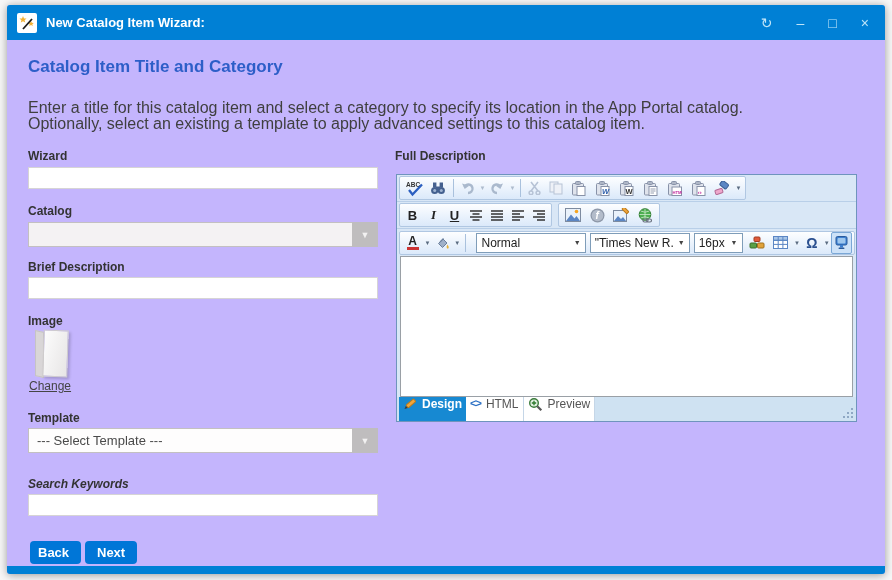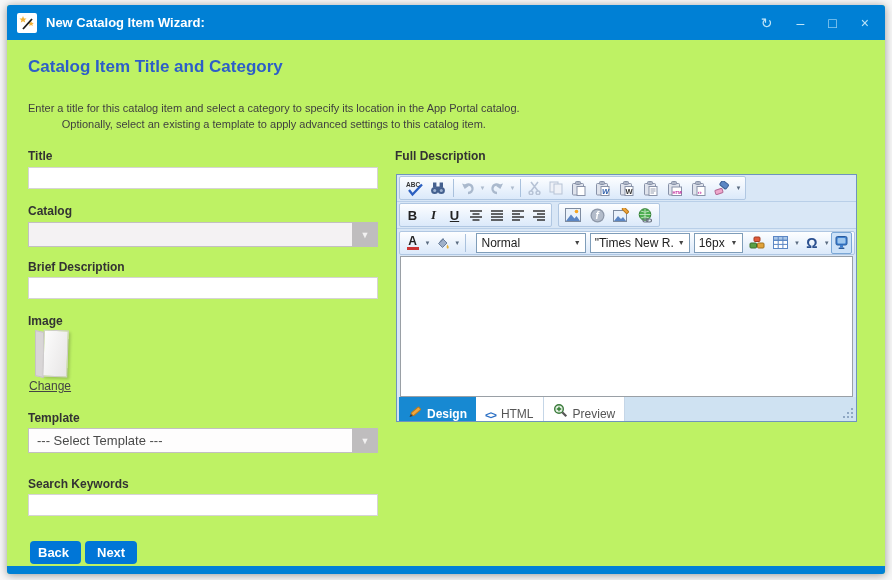--- a/index.html
+++ b/index.html
@@ -1,30 +1,30 @@
 <!DOCTYPE html>
 <html><head>
 <meta charset="utf-8">
 <style>
   * { box-sizing: border-box; margin: 0; padding: 0; }
   html,body { width:892px; height:580px; background:#f7f7f7; font-family:"Liberation Sans",sans-serif; }
-  .window { position:absolute; left:7px; top:5px; width:878px; height:569px; background:#bef264;
+  .window { position:absolute; left:7px; top:5px; width:878px; height:569px; background:#c4b5fd;
             border-radius:3px; box-shadow:0 1px 8px rgba(0,0,0,.38); overflow:hidden; }
   
   .titlebar { height:35px; background:#0080D5; display:flex; align-items:center; }
   .win-icon { width:20px; height:20px; margin-left:10px; background:#fff; border-radius:2px;
               display:flex; align-items:center; justify-content:center; }
   .win-title { color:#fff; font-weight:bold; font-size:13px; margin-left:9px; }
   .controls { margin-left:auto; margin-right:16px; display:flex; gap:24px; }
   .ctrl { color:#BFE4F8; font-size:14px; line-height:14px; cursor:default; }
   
   .bottombar { position:absolute; left:0; right:0; bottom:0; height:8px; background:#0080D5; }
   
   .heading { position:absolute; left:21px; top:52px; font-size:17px; font-weight:bold; color:#2D5EC8; }
-  .desc { position:absolute; left:21px; top:95px; font-size:11px; color:#3f3f3f; line-height:16px;text-align:center; }
+  .desc { position:absolute; left:21px; top:95px; font-size:16px; color:#3f3f3f; line-height:16px; }
   .lbl { position:absolute; font-size:12px; font-weight:bold; color:#333; }
   
   .inp { position:absolute; width:350px; height:22px; border:1px solid #d6d4d5; background:#fff;
          font-family:"Liberation Sans",sans-serif; font-size:12px; padding:0 5px; outline:none; }
   .combo { position:absolute; width:350px; height:25px; display:flex; }
   .combo-field { flex:1; border:1px solid #c3c0c1; border-right:none; display:flex; align-items:center;
                  padding:0 8px; font-size:13px; color:#4a4a4a; }
   .combo-field.disabled { background:#f4f2f3; }
   .combo-field.enabled { background:#fefdfd; }
   .combo-btn { width:26px; background:#bfbdbe; display:flex; align-items:center; justify-content:center; }
@@ -62,21 +62,21 @@
   .fontcolor .bar { width:12px; height:3px; background:#c33; margin-top:1px; }
   .tb-select { height:20px; background:#fff; border:1px solid #7f9db9; display:flex; align-items:center;
                padding:0 4px; font-size:12px; color:#222; margin:0 2px; }
   .tb-select span.val { flex:1; overflow:hidden; white-space:nowrap; }
   .tb-select::after { content:"▼"; font-size:7px; color:#444; margin-left:4px; }
   .tbi.hl { background:#cde2f8; border:1px solid #7aa7d6; border-radius:2px; }
   .edit-area { height:141px; margin:0 3px; background:#fff; border:1px solid #9aa0a6; outline:none;
                font-size:13px; color:#222; padding:2px; }
   
   .tabbar { height:24px; background:#cfe2f2; display:flex; align-items:center; position:relative; }
-  .tab { height:24px; display:flex; align-items:flex-end; gap:5px; padding:0 9px; font-size:12px; cursor:pointer; }
+  .tab { height:24px; display:flex; align-items:flex-start; gap:5px; padding:0 4px; font-size:12px; cursor:pointer; }
   .tab.active { background:#1789D2; color:#fff; font-weight:bold; }
   .tab.plain { background:#fff; color:#555; border-right:1px solid #c5d6e7; }
   .grip { position:absolute; right:3px; bottom:3px; width:10px; height:10px; }
   .grip i { position:absolute; width:2px; height:2px; background:#8fa8c4; }
   .html-glyph { font-size:11px; font-weight:bold; color:#2a6fc4; letter-spacing:-1px; }
 </style>
 </head>
 <body>
 
 <div class="window">
@@ -97,21 +97,21 @@
       <span class="ctrl">×</span>
     </div>
   </div>
 
   <div class="heading">Catalog Item Title and Category</div>
   <div class="desc">
     <div>Enter a title for this catalog item and select a category to specify its location in the App Portal catalog.</div>
     <div>Optionally, select an existing a template to apply advanced settings to this catalog item.</div>
   </div>
 
-  <div class="lbl" style="left:21px; top:144px;">Title</div>
+  <div class="lbl" style="left:21px; top:144px;">Wizard</div>
   <input class="inp" style="left: 21px; top: 162px;" value="">
 
   <div class="lbl" style="left:21px; top:199px;">Catalog</div>
   <div class="combo" style="left:21px; top:217px;">
     <div class="combo-field disabled"></div>
     <div class="combo-btn"></div>
   </div>
 
   <div class="lbl" style="left:21px; top:255px;">Brief Description</div>
   <input class="inp" style="left: 21px; top: 272px;" value="">
@@ -122,21 +122,21 @@
     <div class="box-front"></div>
   </div>
   <a class="change-link">Change</a>
 
   <div class="lbl" style="left:21px; top:406px;">Template</div>
   <div class="combo" style="left:21px; top:423px;">
     <div class="combo-field enabled">--- Select Template ---</div>
     <div class="combo-btn"></div>
   </div>
 
-  <div class="lbl" style="left:21px; top:472px;">Search Keywords</div>
+  <div class="lbl" style="left:21px; top:472px;font-style:italic;">Search Keywords</div>
   <input class="inp" style="left: 21px; top: 489px;" value="">
 
   <div class="lbl" style="left:388px; top:144px;">Full Description</div>
 
   <div class="editor">
 
     <div class="tb-row">
       <div class="strip">
         <span class="tbi wide">
           <svg width="19" height="17">

